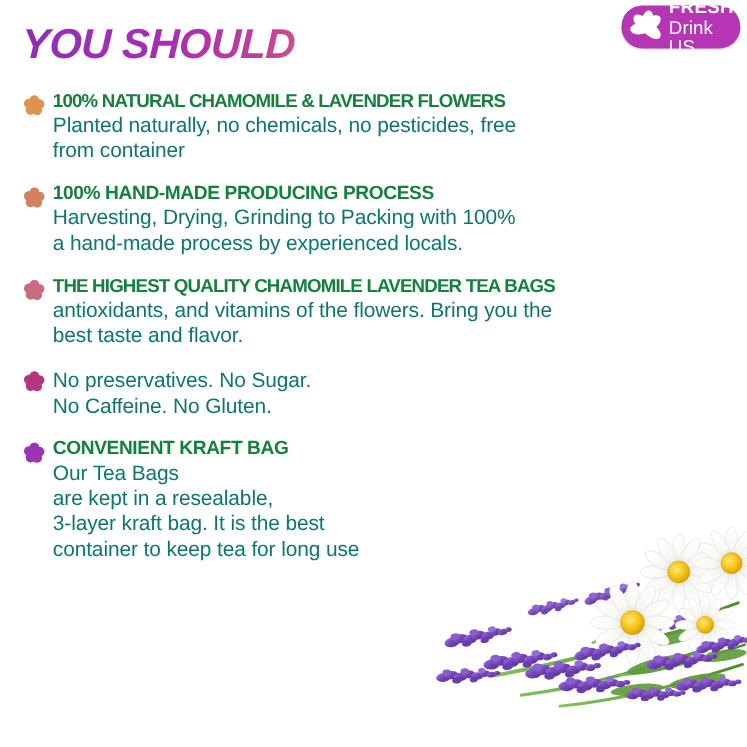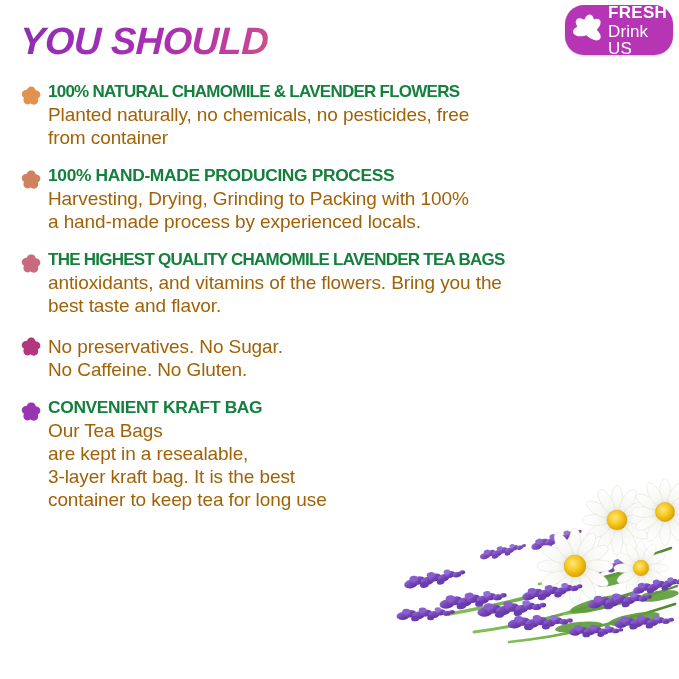--- a/index.html
+++ b/index.html
@@ -7,21 +7,21 @@
     width:679px;height:679px;
     background:#ffffff;
     font-family:"Liberation Sans", sans-serif;
     overflow:hidden;
     position:relative;
   }
 
   
   #brand-badge{
     position:absolute;top:5px;right:6px;
-    width:108px;height:50px;
+    width:108px;height:39px;
     background:#b535b5;
     border-radius:19px;
     display:flex;align-items:center;
     box-shadow:0 1px 2px rgba(0,0,0,.18);
   }
   #brand-badge .flower-mark{
     width:36px;height:36px;margin-left:5px;
     position:relative;flex:0 0 auto;
   }
   #brand-badge .flower-mark span{
@@ -110,21 +110,21 @@
     font-size:17.4px;
     font-weight:bold;
     color:#15803d;
     letter-spacing:-0.35px;
     line-height:1.12;
     white-space:nowrap;
   }
   .feature-desc{
     font-size:19px;
     font-weight:300;
-    color:#a16207;
+    color:#0f766e;
     line-height:1.2;
     margin-top:3px;
     letter-spacing:-0.1px;
   }
   .feature-desc div{white-space:nowrap;}
 
   
   .feature.wide .feature-title{font-size:17px;letter-spacing:-0.75px;}
 
   

